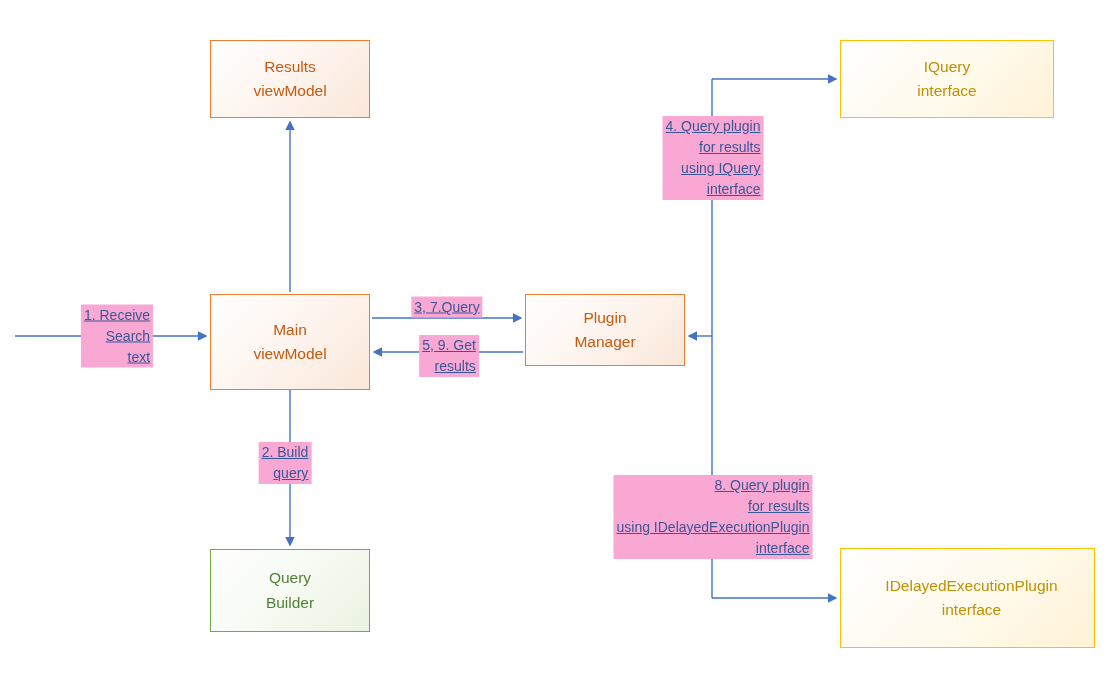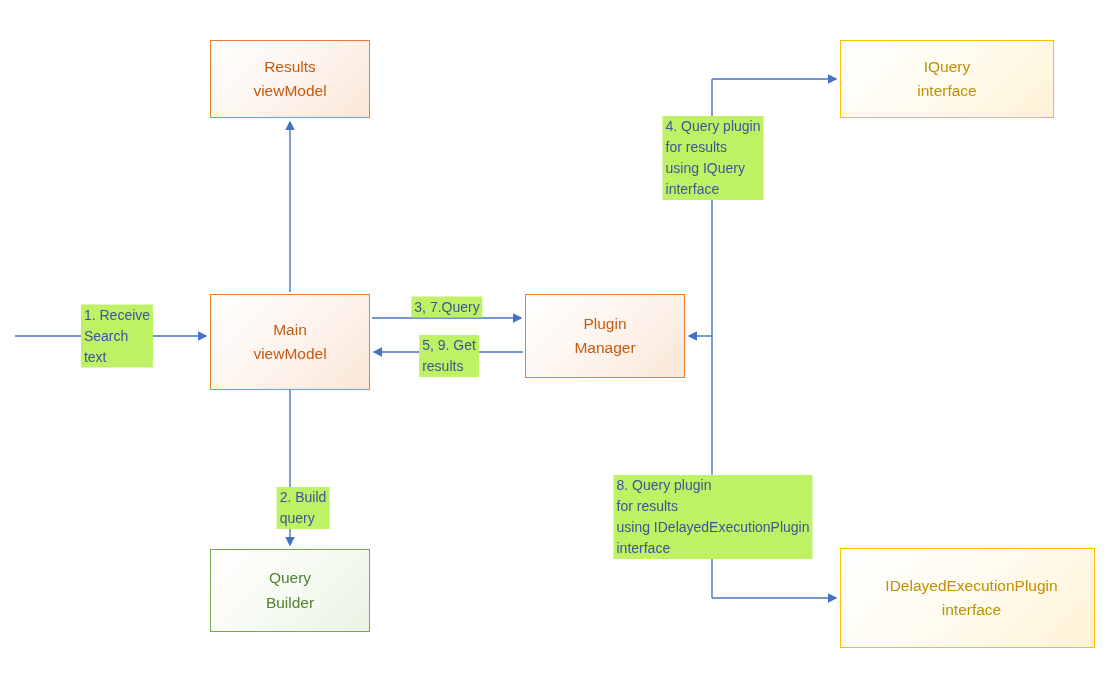--- a/index.html
+++ b/index.html
@@ -34,39 +34,40 @@
     background: linear-gradient(135deg, #ffffff 0%, #fffaec 55%, #fff3d6 100%);
   }
   .node.green {
     border-color: #70AD47; color: #538135;
     background: linear-gradient(135deg, #ffffff 0%, #f5faf1 55%, #eaf3e2 100%);
   }
 
   #node-results-viewmodel   { left: 210px; top: 40px;  width: 160px; height: 78px; }
   #node-iquery-interface    { left: 840px; top: 40px;  width: 214px; height: 78px; }
   #node-main-viewmodel      { left: 210px; top: 294px; width: 160px; height: 96px; }
-  #node-plugin-manager      { left: 525px; top: 294px; width: 160px; height: 84px; }
+  #node-plugin-manager      { left: 525px; top: 294px; width: 160px; height: 72px; }
   #node-query-builder       { left: 210px; top: 549px; width: 160px; height: 83px; }
   #node-idelayed-interface  { left: 840px; top: 548px; width: 255px; height: 100px; padding-left: 8px; }
 
   .edge-label {
     position: absolute;
     transform: translate(-50%, -50%);
-    text-align: left;
+    text-align: right;
     white-space: pre-line;
     font-size: 14px; line-height: 1.5;
     color: #3A5795;
-    background: #bef264;
+    background: #f9a8d4;
     padding: 0 3px;
+    text-decoration: underline;
   }
   #lbl-receive-search   { left: 117px; top: 336px; }
   #lbl-update-result    { left: 291px; top: 210px; }
   #lbl-query            { left: 447px; top: 307px; }
   #lbl-get-results      { left: 449px; top: 356px; }
-  #lbl-build-query      { left: 303px; top: 463px; margin-top: 45px; }
+  #lbl-build-query      { left: 285px; top: 463px; }
   #lbl-query-iquery     { left: 713px; top: 158px; }
   #lbl-query-idelayed   { left: 713px; top: 517px; }
 
   svg line { stroke: #4472C4; stroke-width: 1.4; }
 </style>
 </head>
 <body>
 
 <div class="canvas">
 

